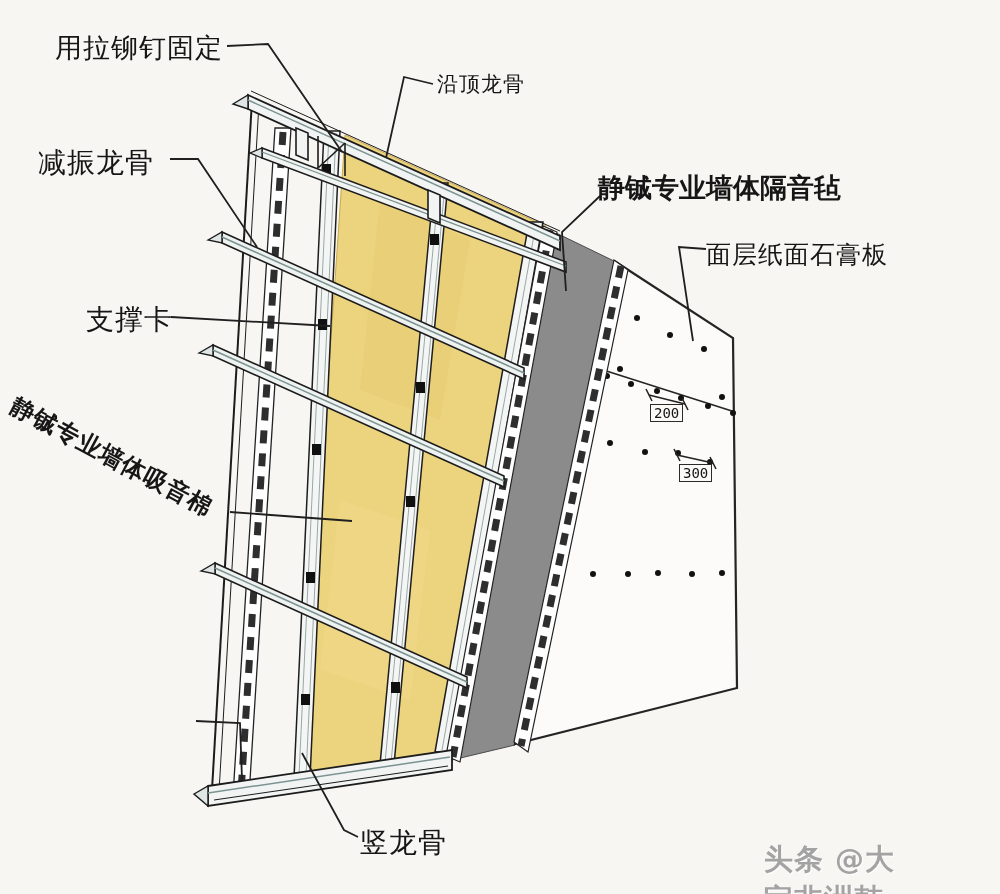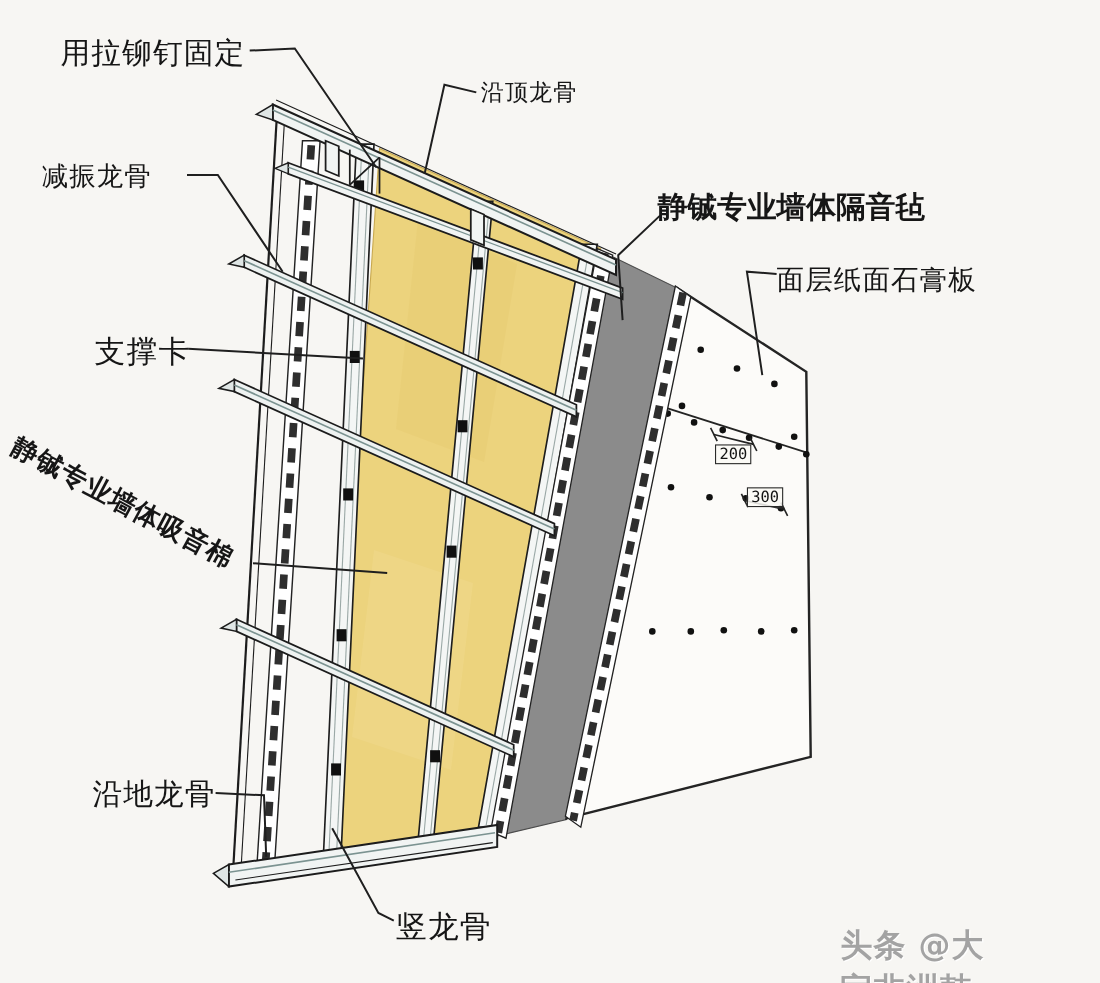--- a/index.html
+++ b/index.html
@@ -190,32 +190,31 @@
     <polyline points="706,249 679,247 693,341"></polyline>
     <polyline points="196,721 240,723 242,779"></polyline>
     <polyline points="358,837 344,830 302,753"></polyline>
   </g>
 </svg>
 
 <div class="lbl" style="left:55px;top:30px;font-size:27px;">用拉铆钉固定</div>
 
 <div class="lbl" style="left:437px;top:70px;font-size:21px;">沿顶龙骨</div>
 
-<div class="lbl" style="left:38px;top:144px;font-size:24px;">减振龙骨</div>
+<div class="lbl" style="left:38px;top:144px;font-size:28px;">减振龙骨</div>
 
 <div class="lbl" style="left:86px;top:301px;font-size:28px;">支撑卡</div>
 
 <div class="lbl rot" style="left:20px;top:390px;">静铖专业墙体吸音棉</div>
 
 <div class="lbl bold" style="left:598px;top:170px;font-size:27px;">静铖专业墙体隔音毡</div>
 
 <div class="lbl" style="left:706px;top:238px;font-size:25px;font-family:Liberation Serif, serif;">面层纸面石膏板</div>
 
-<div class="lbl" style="left:84px;top:704px;font-size:27px;">沿地龙骨</div>
 
 <div class="lbl" style="left:360px;top:824px;font-size:28px;">竖龙骨</div>
 
 <div class="dim" style="left:650px;top:404px;">200</div>
-<div class="dim" style="left:679px;top:443px;">300</div>
+<div class="dim" style="left:679px;top:464px;">300</div>
 
 <div class="watermark">头条 @大宝非洲鼓</div>
 
 </div>
 
 </body></html>

